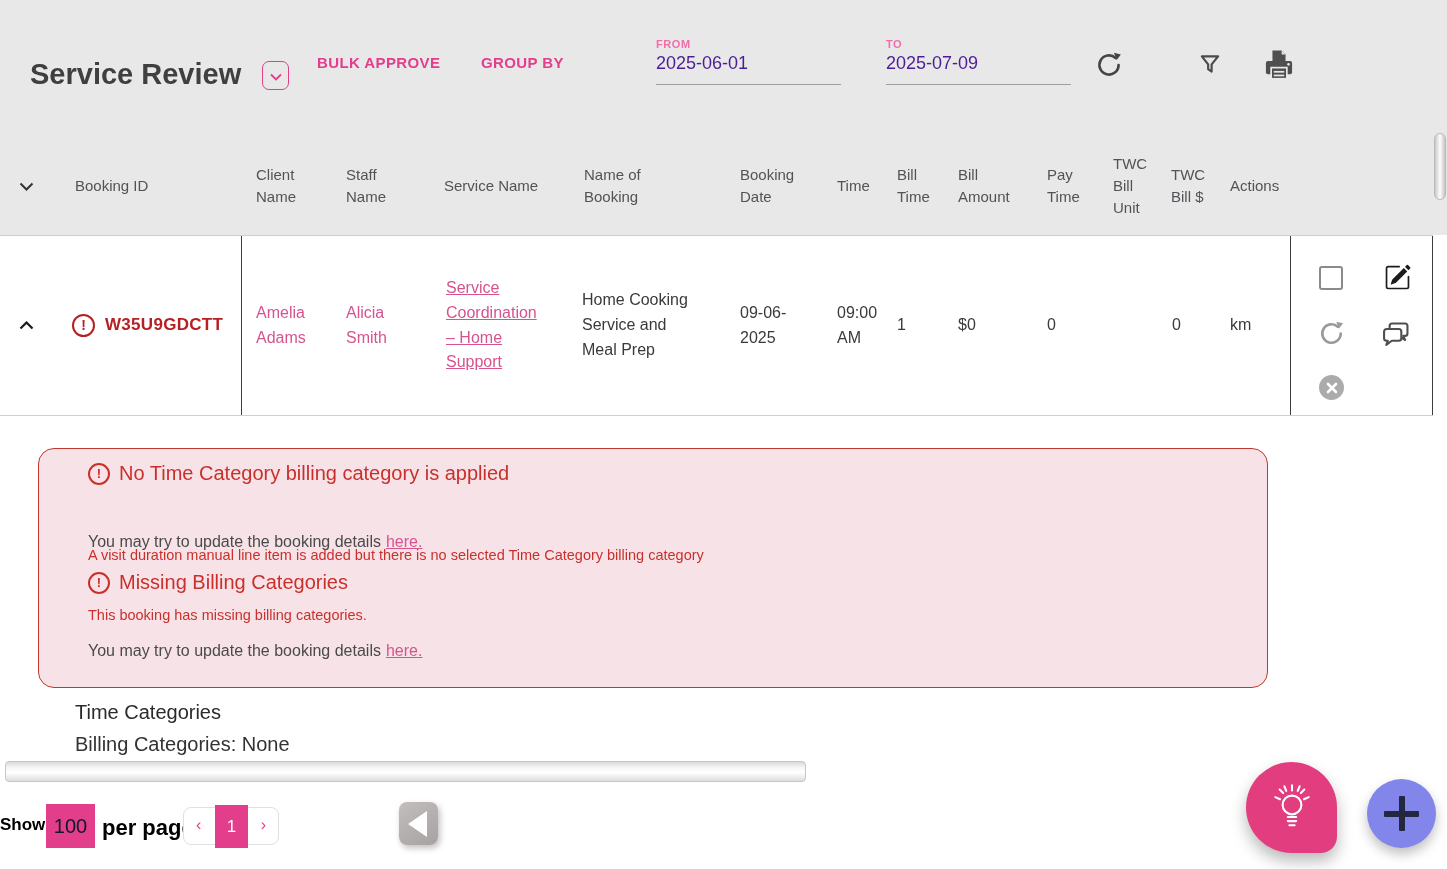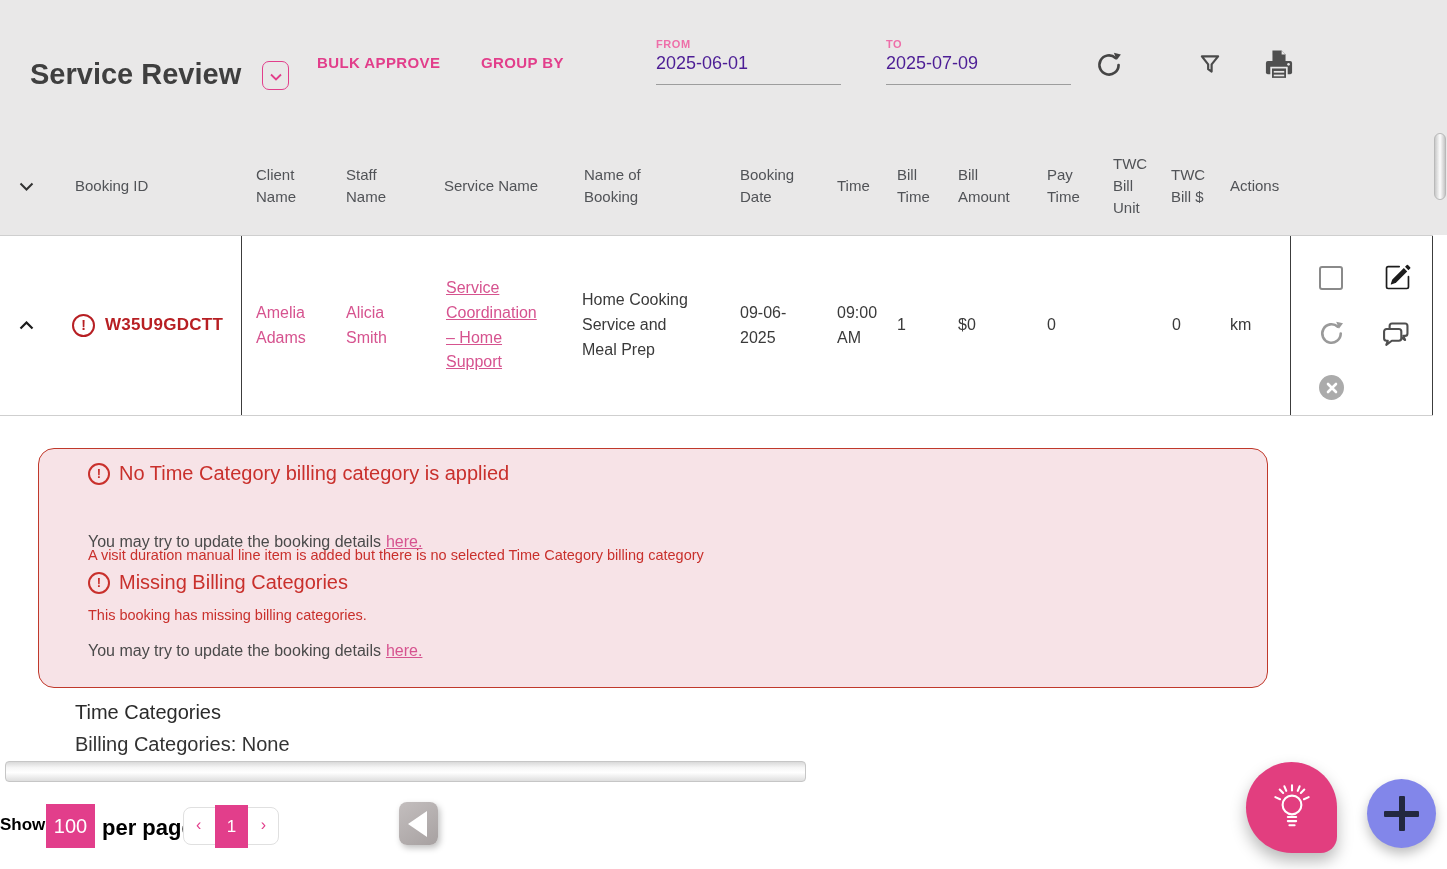--- a/index.html
+++ b/index.html
@@ -84,21 +84,21 @@
 
   
   .tc-head { position:absolute; left:75px; top:701px; font-size:20px; color:#2b2b2b; }
   .tc-sub { position:absolute; left:75px; top:733px; font-size:20px; color:#333; }
 
   .hscroll { position:absolute; left:5px; top:761px; width:801px; height:21px; border:1px solid #c6c6c6; border-radius:4px;
     background:linear-gradient(180deg,#d9d9d9 0%,#f6f6f6 30%,#ffffff 55%,#dedede 100%); cursor:pointer; }
 
   
   .show-label { position:absolute; left:0px; top:815px; font-size:17px; font-weight:700; color:#000; }
-  .size-box { position:absolute; left:46px; top:804px; width:49px; height:44px; background:#e23e8b; color:#ffffff;
+  .size-box { position:absolute; left:46px; top:804px; width:49px; height:44px; background:#e23e8b; color:#0f172a;
     display:flex; align-items:center; justify-content:center; font-size:20px; cursor:pointer; }
   .perpage-label { position:absolute; left:102px; top:815px; font-size:22px; font-weight:700; color:#000; }
   .pager { position:absolute; left:183px; top:807px; width:96px; height:38px; background:#fff;
     border:1px solid #e0e0e0; border-radius:8px; }
   .pg-prev, .pg-next { position:absolute; top:8px; color:#e23e8b; font-size:16px; cursor:pointer; }
   .pg-prev { left:12px; } .pg-next { right:12px; }
   .pg-cur { position:absolute; left:31px; top:-3px; width:33px; height:43px; background:#e23e8b; color:#fff;
     display:flex; align-items:center; justify-content:center; font-size:17px; cursor:pointer; }
   .collapse-btn { position:absolute; left:399px; top:802px; width:39px; height:43px; border-radius:8px;
     background:linear-gradient(145deg,#c3bebe,#a7a1a1); display:flex; align-items:center; justify-content:center;

